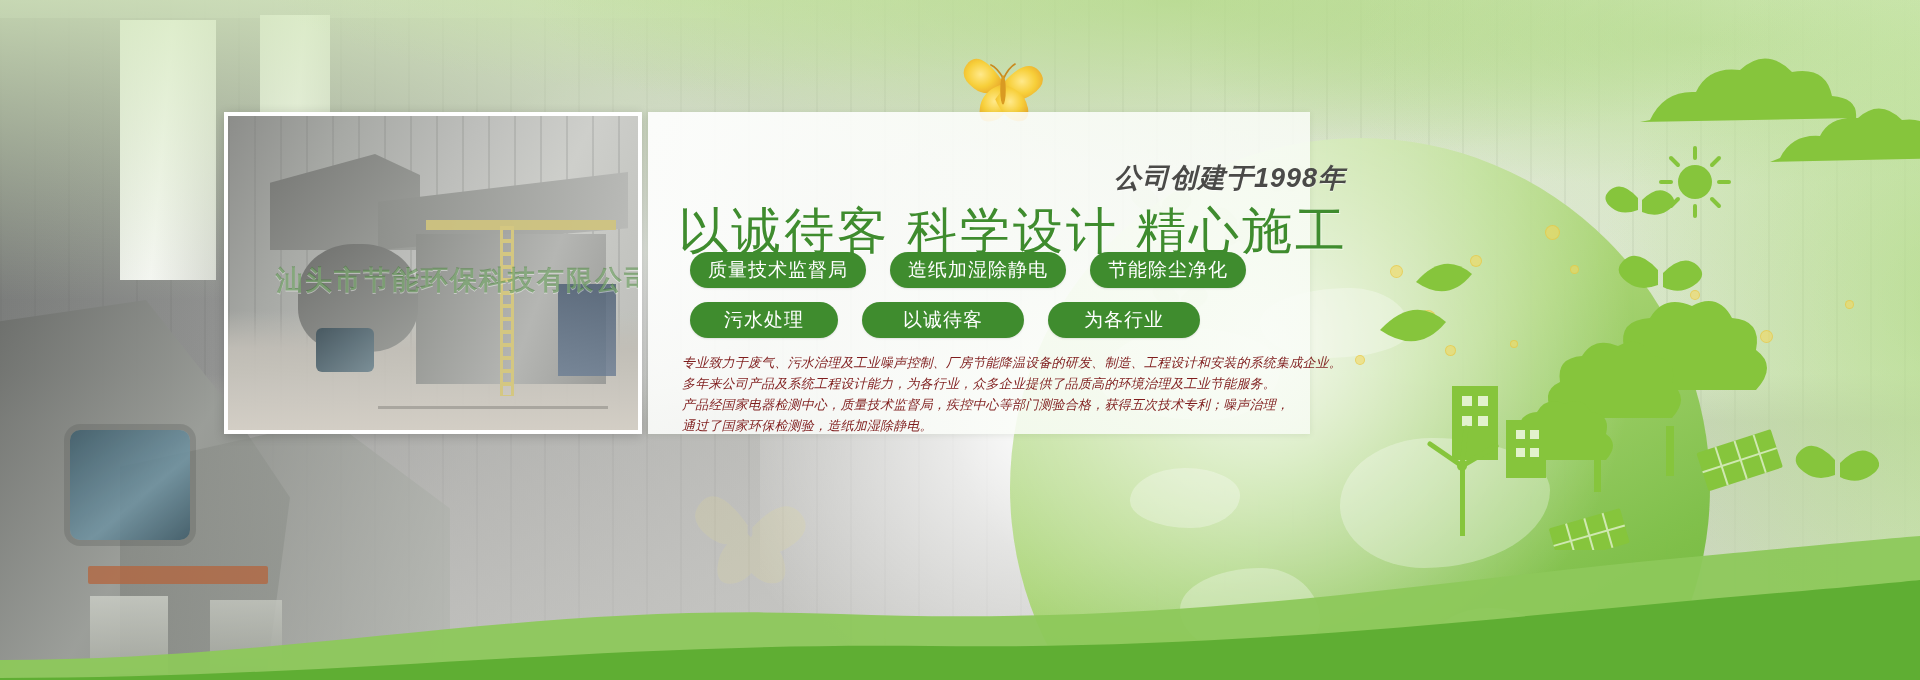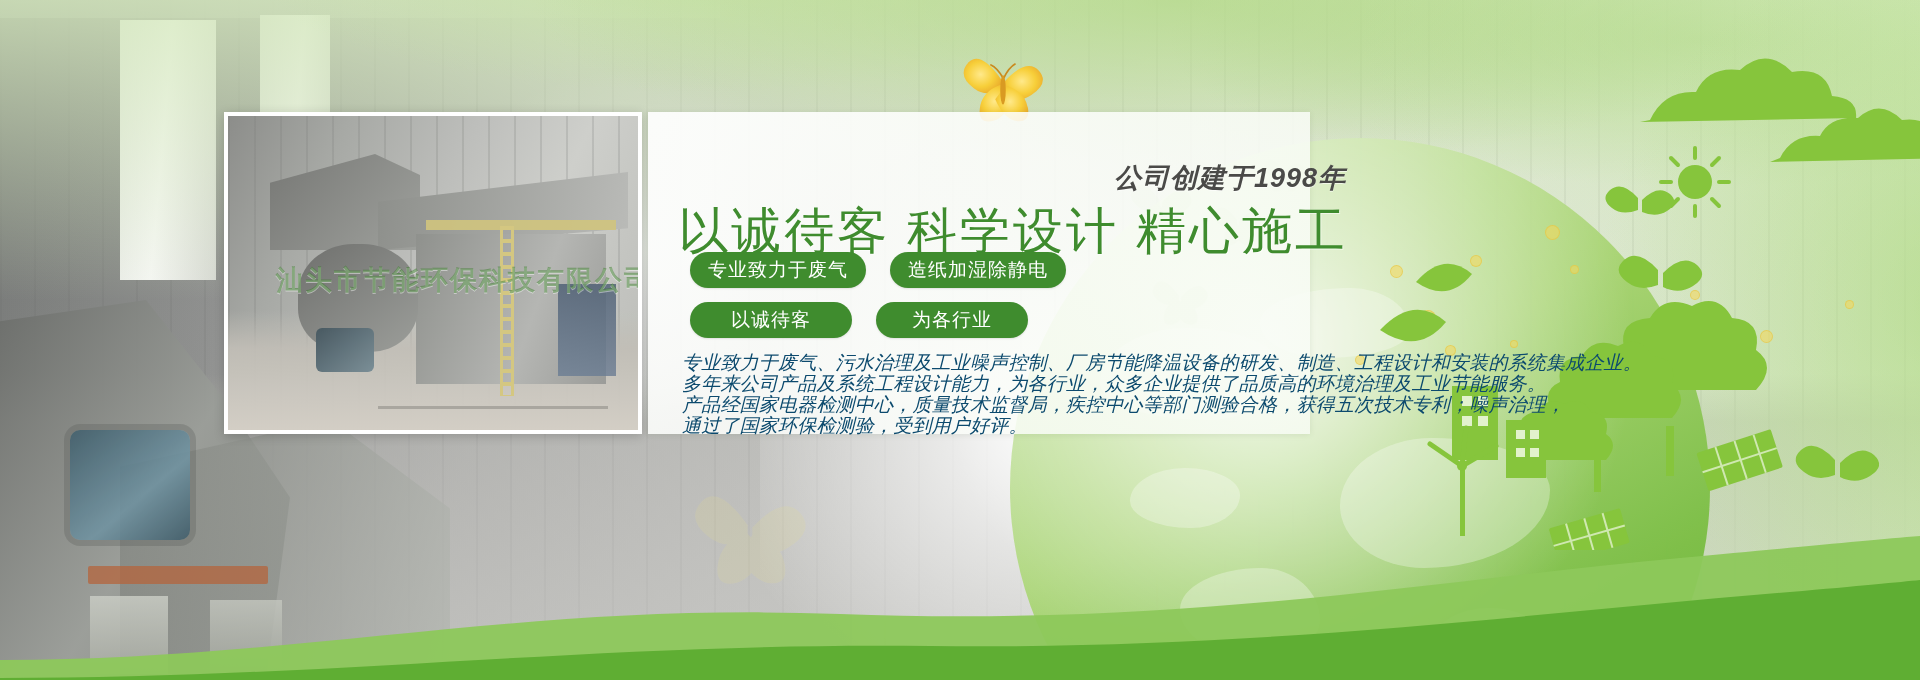--- a/index.html
+++ b/index.html
@@ -200,22 +200,22 @@
     padding:0 18px; white-space:nowrap;
     box-shadow:0 1px 2px rgba(0,0,0,.10);
   }
   .tag.w1 { min-width:148px; }
   .tag.w2 { min-width:162px; }
   .tag.w3 { min-width:152px; }
 
   
   .desc {
     position:absolute; left:34px; top:240px; width:640px;
-    font-size:19px; line-height:21px; font-style:italic;
-    color:#0c4a6e; letter-spacing:.2px;
+    font-size:13px; line-height:21px; font-style:italic;
+    color:#7f1d1d; letter-spacing:.2px;
   }
   .desc div { white-space:nowrap; }
 
   
   .dot { position:absolute; border-radius:50%;
          background:rgba(245,215,90,.55);
          border:1px solid rgba(230,195,60,.55); }
 </style>
 </head>
 <body>
@@ -429,34 +429,36 @@
 
   <div class="content-card"></div>
 
   <div class="copy-wrap">
 
     <div class="established">公司创建于1998年</div>
     <div class="headline">以诚待客 科学设计 精心施工</div>
 
     <div class="tags">
       <div class="tag-row">
-        <span class="tag w1">专业致力于废气</span>
+        <span class="tag w1">质量技术监督局</span>
         <span class="tag w2">造纸加湿除静电</span>
+        <span class="tag w3">节能除尘净化</span>
       </div>
       <div class="tag-row">
+        <span class="tag w1">污水处理</span>
         <span class="tag w2">以诚待客</span>
         <span class="tag w3">为各行业</span>
       </div>
     </div>
 
     <div class="desc">
       <div>专业致力于废气、污水治理及工业噪声控制、厂房节能降温设备的研发、制造、工程设计和安装的系统集成企业。</div>
       <div>多年来公司产品及系统工程设计能力，为各行业，众多企业提供了品质高的环境治理及工业节能服务。</div>
       <div>产品经国家电器检测中心，质量技术监督局，疾控中心等部门测验合格，获得五次技术专利；噪声治理，</div>
-      <div>通过了国家环保检测验，受到用户好评。</div>
+      <div>通过了国家环保检测验，造纸加湿除静电。</div>
     </div>
   </div>
 
   <svg class="wave" viewBox="0 0 1920 170" preserveAspectRatio="none">
     <path d="M0 150 C 300 150, 520 92, 840 104 C 1180 117, 1420 72, 1680 48 C 1800 37, 1870 30, 1920 26 L1920 170 L0 170 Z" fill="#8dc85b" opacity=".95"></path>
     <path d="M0 168 C 340 168, 600 132, 930 136 C 1260 140, 1520 104, 1790 82 C 1860 76, 1900 72, 1920 70 L1920 170 L0 170 Z" fill="#5fae33"></path>
   </svg>
 
 </div>
 

